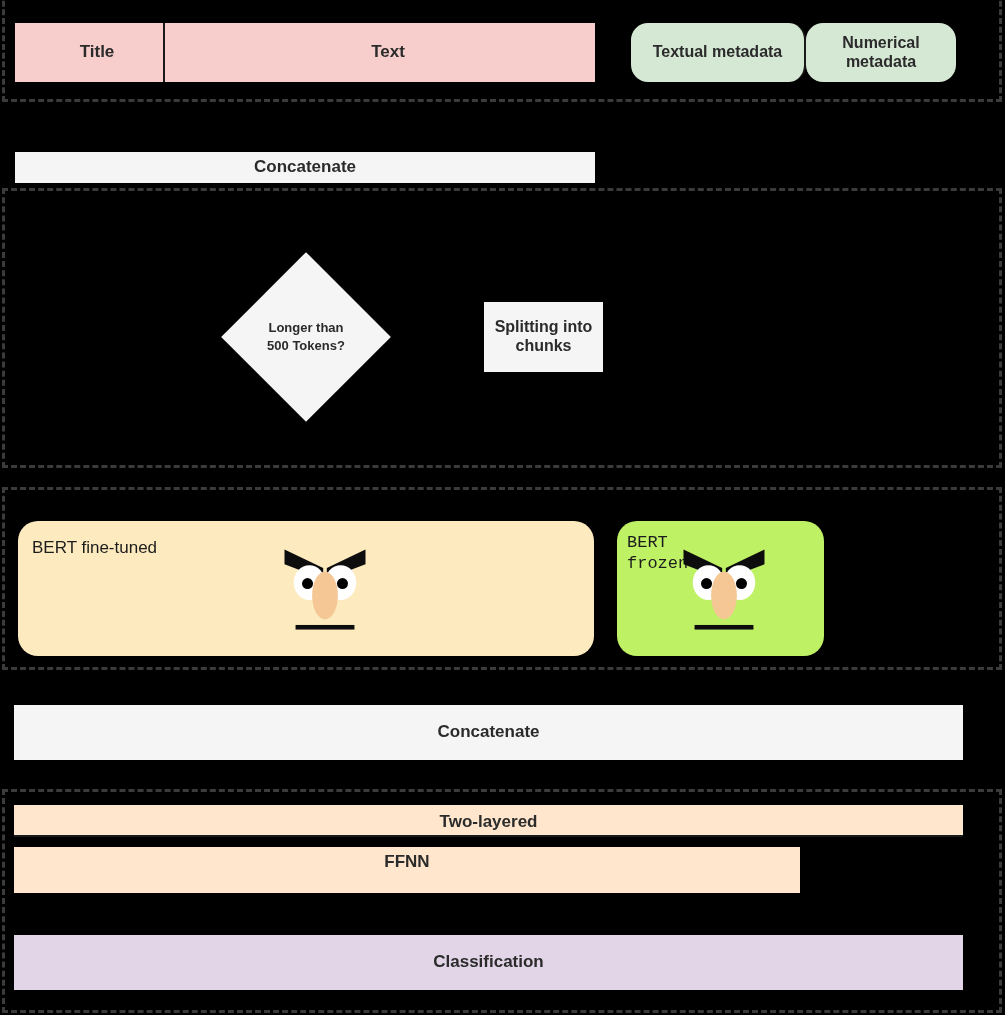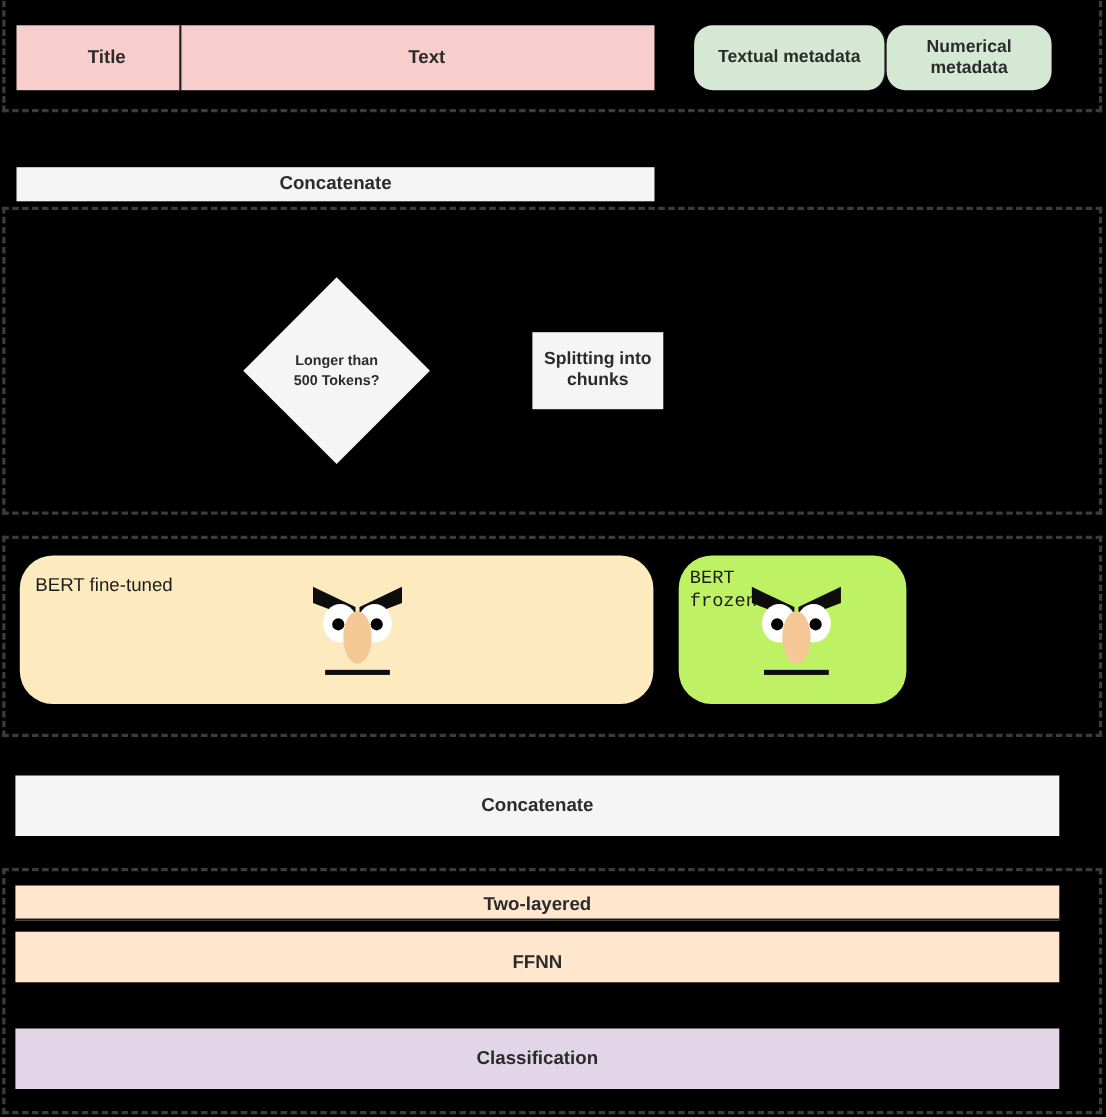--- a/index.html
+++ b/index.html
@@ -82,21 +82,22 @@
     color: #2b2b2b;
     text-align: center;
     line-height: 1.35;
     white-space: pre-line;
   }
 
   
   .panel {
     position: absolute;
     box-sizing: border-box;
-    border-radius: 30px;
+    border-radius: 20px;
+    margin-top: 16px;
   }
   .panel-label {
     position: absolute;
     font-size: 17px;
     color: #1c1c1c;
     line-height: 1.25;
     white-space: pre-line;
     text-align: left;
   }
 
@@ -185,22 +186,22 @@
 
   <div class="node gray bold" style="left:14px; top:705px; width:949px; height:55px; font-size:17px;">
     <span>Concatenate</span>
   </div>
 
   <div class="node orange bold bdr-b" style="left:14px; top:805px; width:949px; height:32px; font-size:17px;
               align-items:flex-end; padding-bottom:3px;">
     <span>Two-layered</span>
   </div>
 
-  <div class="node orange bold" style="left:14px; top:847px; width:949px; height:46px; font-size:17px;
-              align-items:flex-start; padding-top:18px;">
+  <div class="node orange bold" style="left:14px; top:847px; width:786px; height:46px; font-size:17px;
+              align-items:flex-start; padding-top:5px;">
     <span>FFNN</span>
   </div>
 
   <div class="node purple bold" style="left:14px; top:935px; width:949px; height:55px; font-size:17px;">
     <span>Classification</span>
   </div>
 
 </div>
 
 </body></html>

